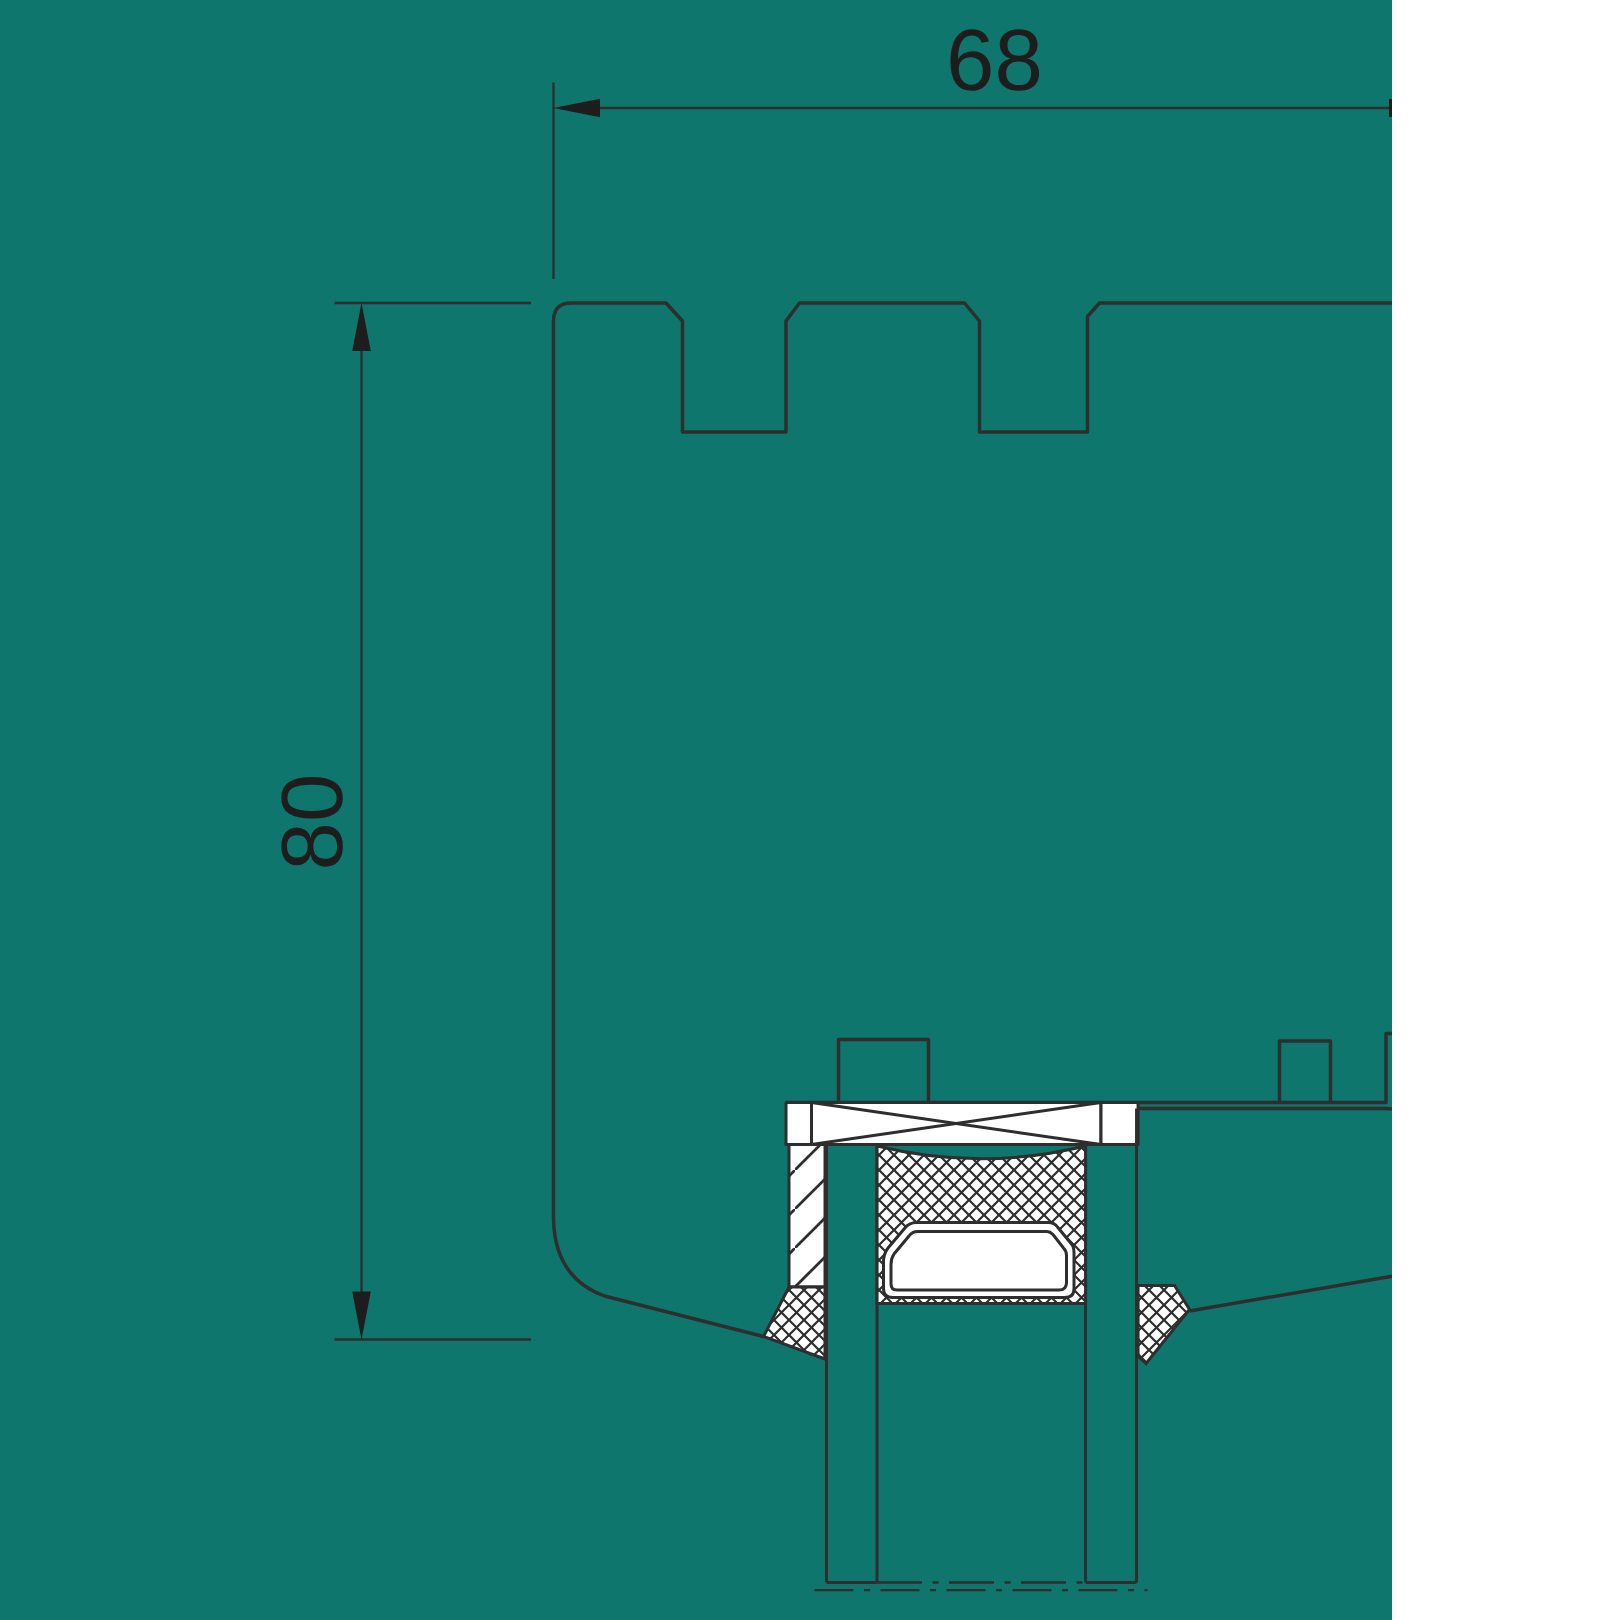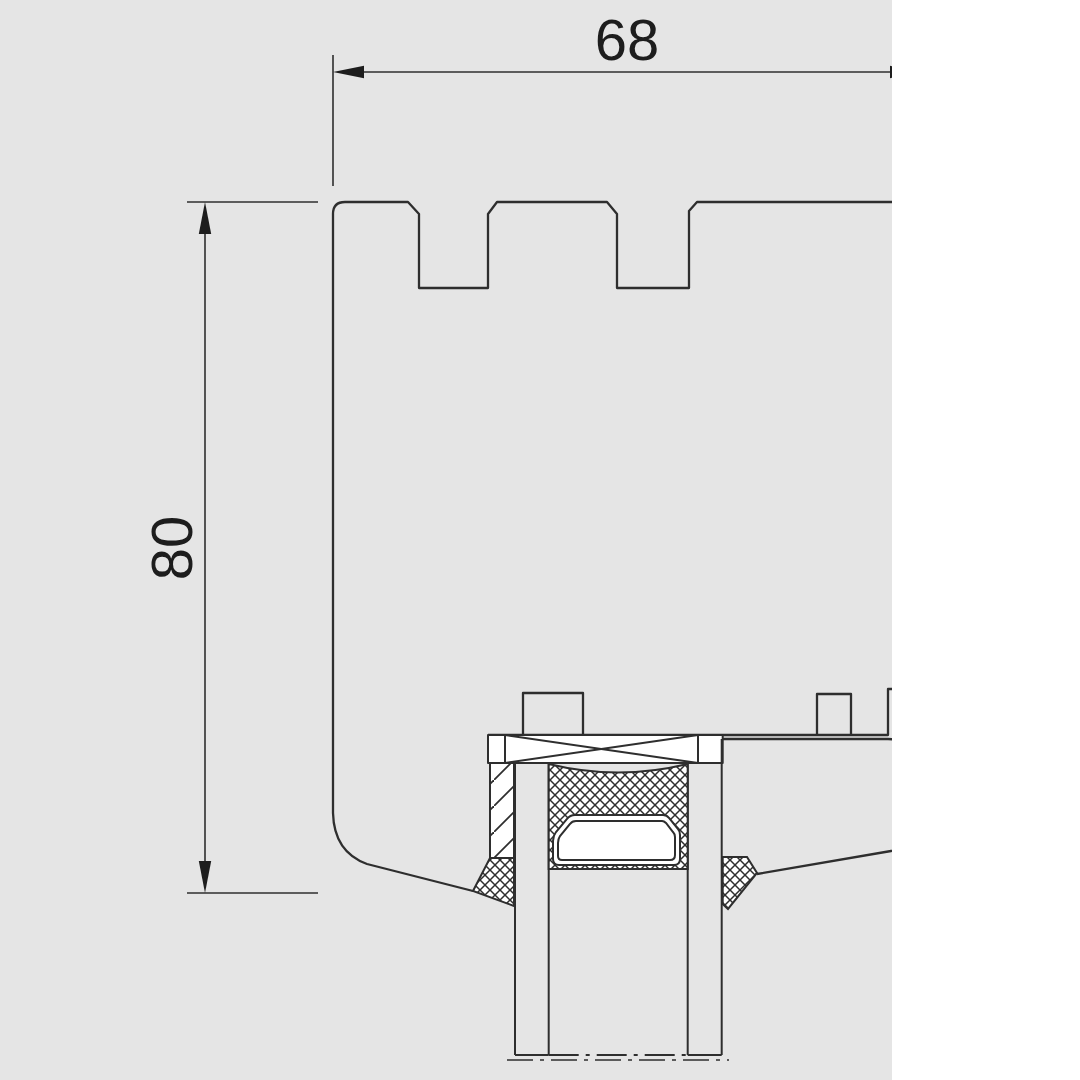--- a/index.html
+++ b/index.html
@@ -5,22 +5,23 @@
   html,body{
     margin:0;
     padding:0;
     background:#ffffff;
     font-family:"Liberation Sans", sans-serif;
   }
   .stage{
     width:892px;
     height:1080px;
     position:relative;
-    background:#e5e5e5;
+    background:#0f766e;
     overflow:hidden;
+    padding-left:36px;
   }
   svg{display:block}
   .dim-text{
     font-family:"Liberation Sans", sans-serif;
     font-size:58px;
     fill:#1d1d1d;
   }
 </style>
 </head>
 <body>

